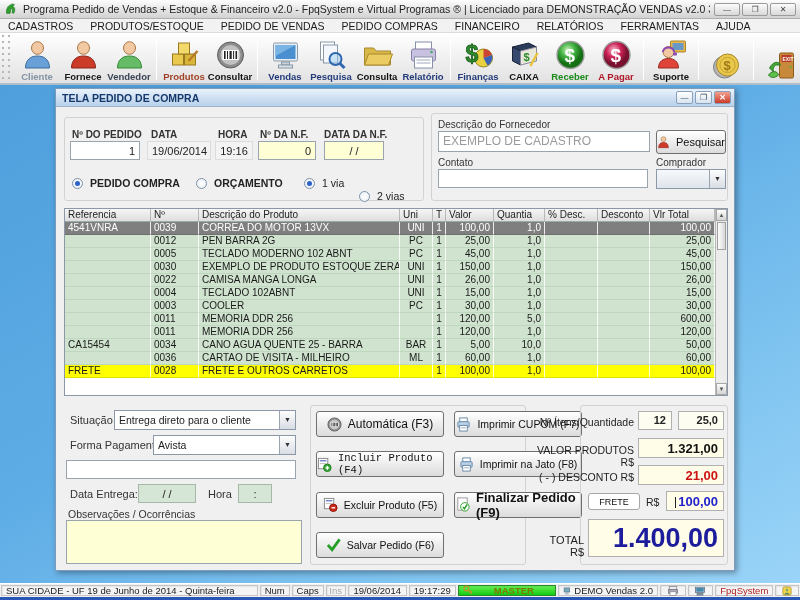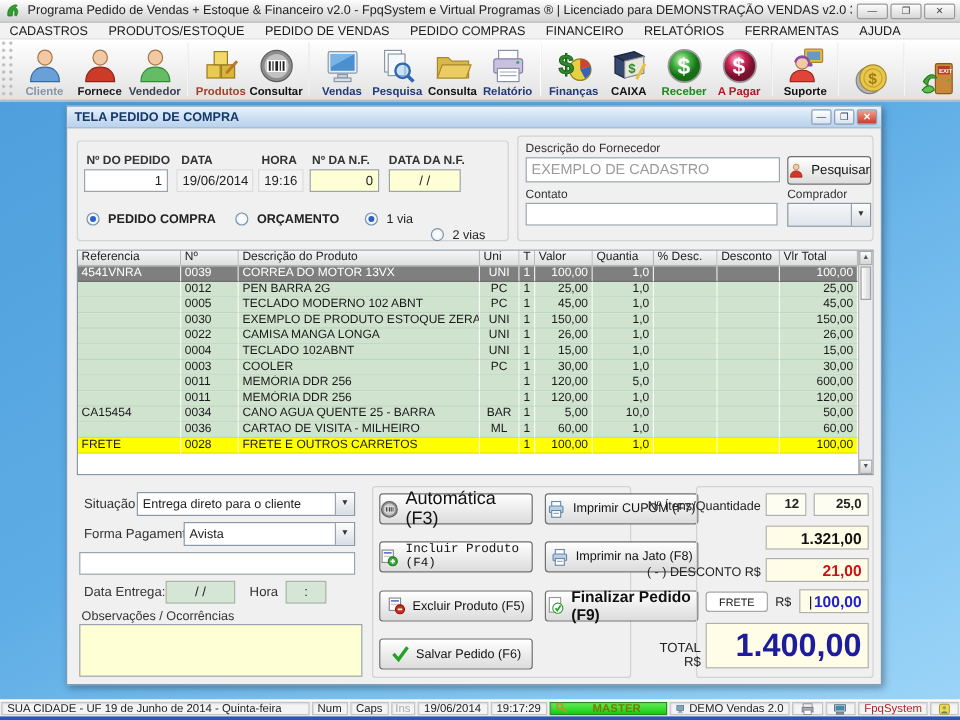--- a/index.html
+++ b/index.html
@@ -546,21 +546,21 @@
       <div class="field" style="left:10px;top:371px;width:230px;"></div>
       <span class="flabel" style="left:14px;top:399px;font-size:11px;">Data Entrega:</span>
       <div class="field center" style="left:82px;top:395px;width:58px;background:#d6e6d6;border-color:#a8b8a8;">/ /</div>
       <span class="flabel" style="left:152px;top:399px;font-size:11px;">Hora</span>
       <div class="field center" style="left:182px;top:395px;width:34px;background:#d6e6d6;border-color:#a8b8a8;">:</div>
       <span class="flabel" style="left:12px;top:419px;font-size:10.5px;">Observações / Ocorrências</span>
       <div class="obsarea" style="left:10px;top:431px;width:236px;height:44px;"></div>
 
       <fieldset class="box" style="left:254px;top:316px;width:216px;height:160px;"></fieldset>
       <div id="actions" style="position: absolute; left: 260px; top: 322px; width: 258px; height: 150px; display: grid; grid-template-columns: 128px 128px; gap: 11px 10px;">
-          <div class="btn" style="height: 26px; font-size: 15px;">
+          <div class="btn" style="height: 26px; font-size: 12px;">
             <svg viewBox="0 0 16 16" width="15" height="15">
               <circle cx="8" cy="8" r="7" fill="#909090" stroke="#606060"></circle>
               <circle cx="8" cy="8" r="5.2" fill="#c8c8c8"></circle>
               <rect x="4" y="5.5" width="8" height="5" fill="#fff"></rect>
               <g fill="#222">
                 <rect x="4.8" y="6" width=".9" height="4"></rect>
                 <rect x="6.4" y="6" width=".6" height="4"></rect>
                 <rect x="7.8" y="6" width="1.1" height="4"></rect>
                 <rect x="9.6" y="6" width=".6" height="4"></rect>
                 <rect x="10.8" y="6" width=".8" height="4"></rect>
@@ -619,20 +619,21 @@
               <path d="M2 8.5 L6.5 13.5 L14.5 2.5" fill="none" stroke="#28a028" stroke-width="3"></path>
             </svg>
             <span>Salvar Pedido  (F6)</span>
           </div>
         </div>
 
       <fieldset class="box" style="left:524px;top:316px;width:148px;height:160px;"></fieldset>
       <span class="tot-label" style="left:478px;top:327px;width:100px;">Nº Ítens/Quantidade</span>
       <div class="tot-box" style="left:582px;top:322px;width:34px;height:19px;background:#fdfdf2;">12</div>
       <div class="tot-box" style="left:622px;top:322px;width:46px;height:19px;background:#fdfdf2;">25,0</div>
+      <span class="tot-label" style="left:468px;top:355px;width:110px;">VALOR PRODUTOS R$</span>
       <div class="tot-box" style="left:582px;top:349px;width:86px;height:20px;font-size:13px;color:#111;">1.321,00</div>
       <span class="tot-label" style="left:468px;top:382px;width:110px;">( - ) DESCONTO R$</span>
       <div class="tot-box" style="left:582px;top:376px;width:86px;height:20px;font-size:13px;color:#cc1111;">21,00</div>
       <div class="btn" style="position:absolute;left:532px;top:404px;width:52px;height:17px;font-size:9px;background:#fff;border-color:#a8a8a8;">FRETE</div>
       <span class="tot-label" style="left:590px;top:407px;width:20px;text-align:left;">R$</span>
       <div class="tot-box" style="left:610px;top:402px;width:58px;height:20px;font-size:13px;color:#2222cc;"><span class="caret"></span><span>100,00</span></div>
       <span class="tot-label" style="left:478px;top:445px;width:50px;font-size:11px;">TOTAL  R$</span>
       <div class="tot-box" style="left:532px;top:430px;width:136px;height:38px;font-size:27px;color:#1c1c9c;line-height:32px;">1.400,00</div>
     </div>
   </div>

